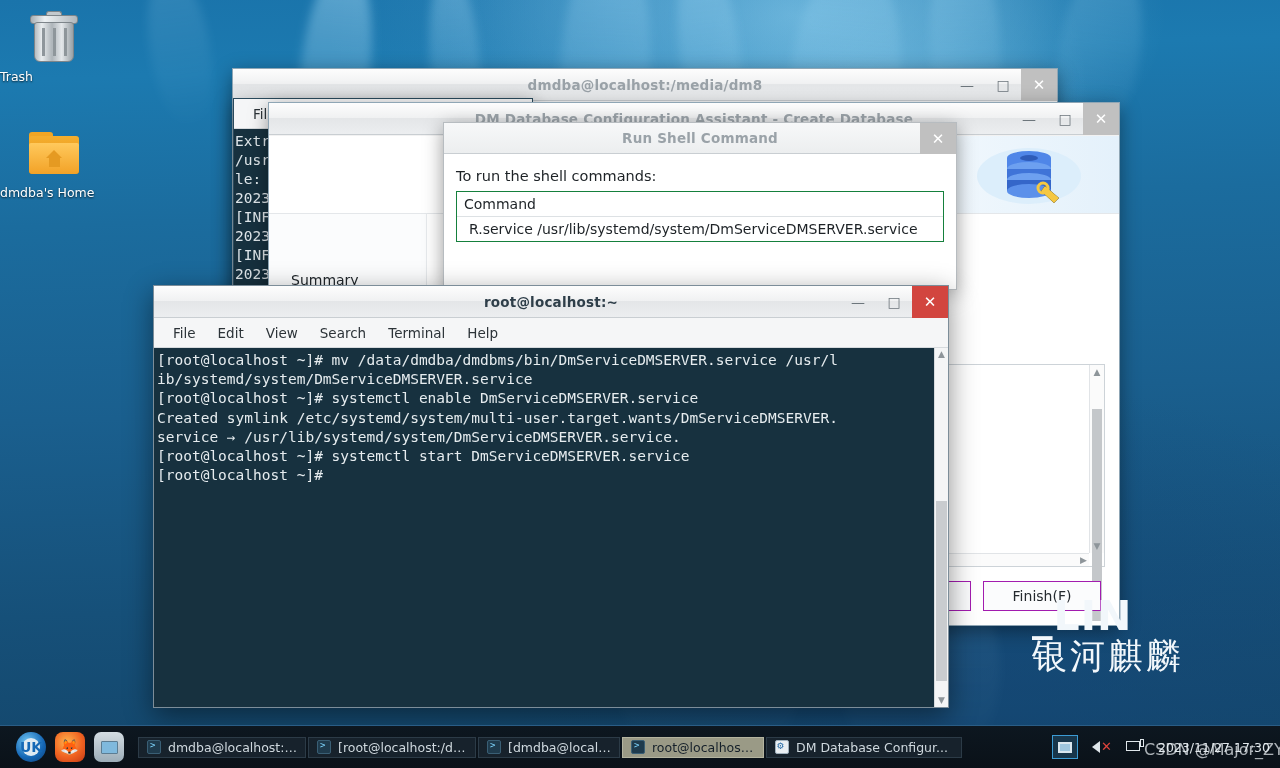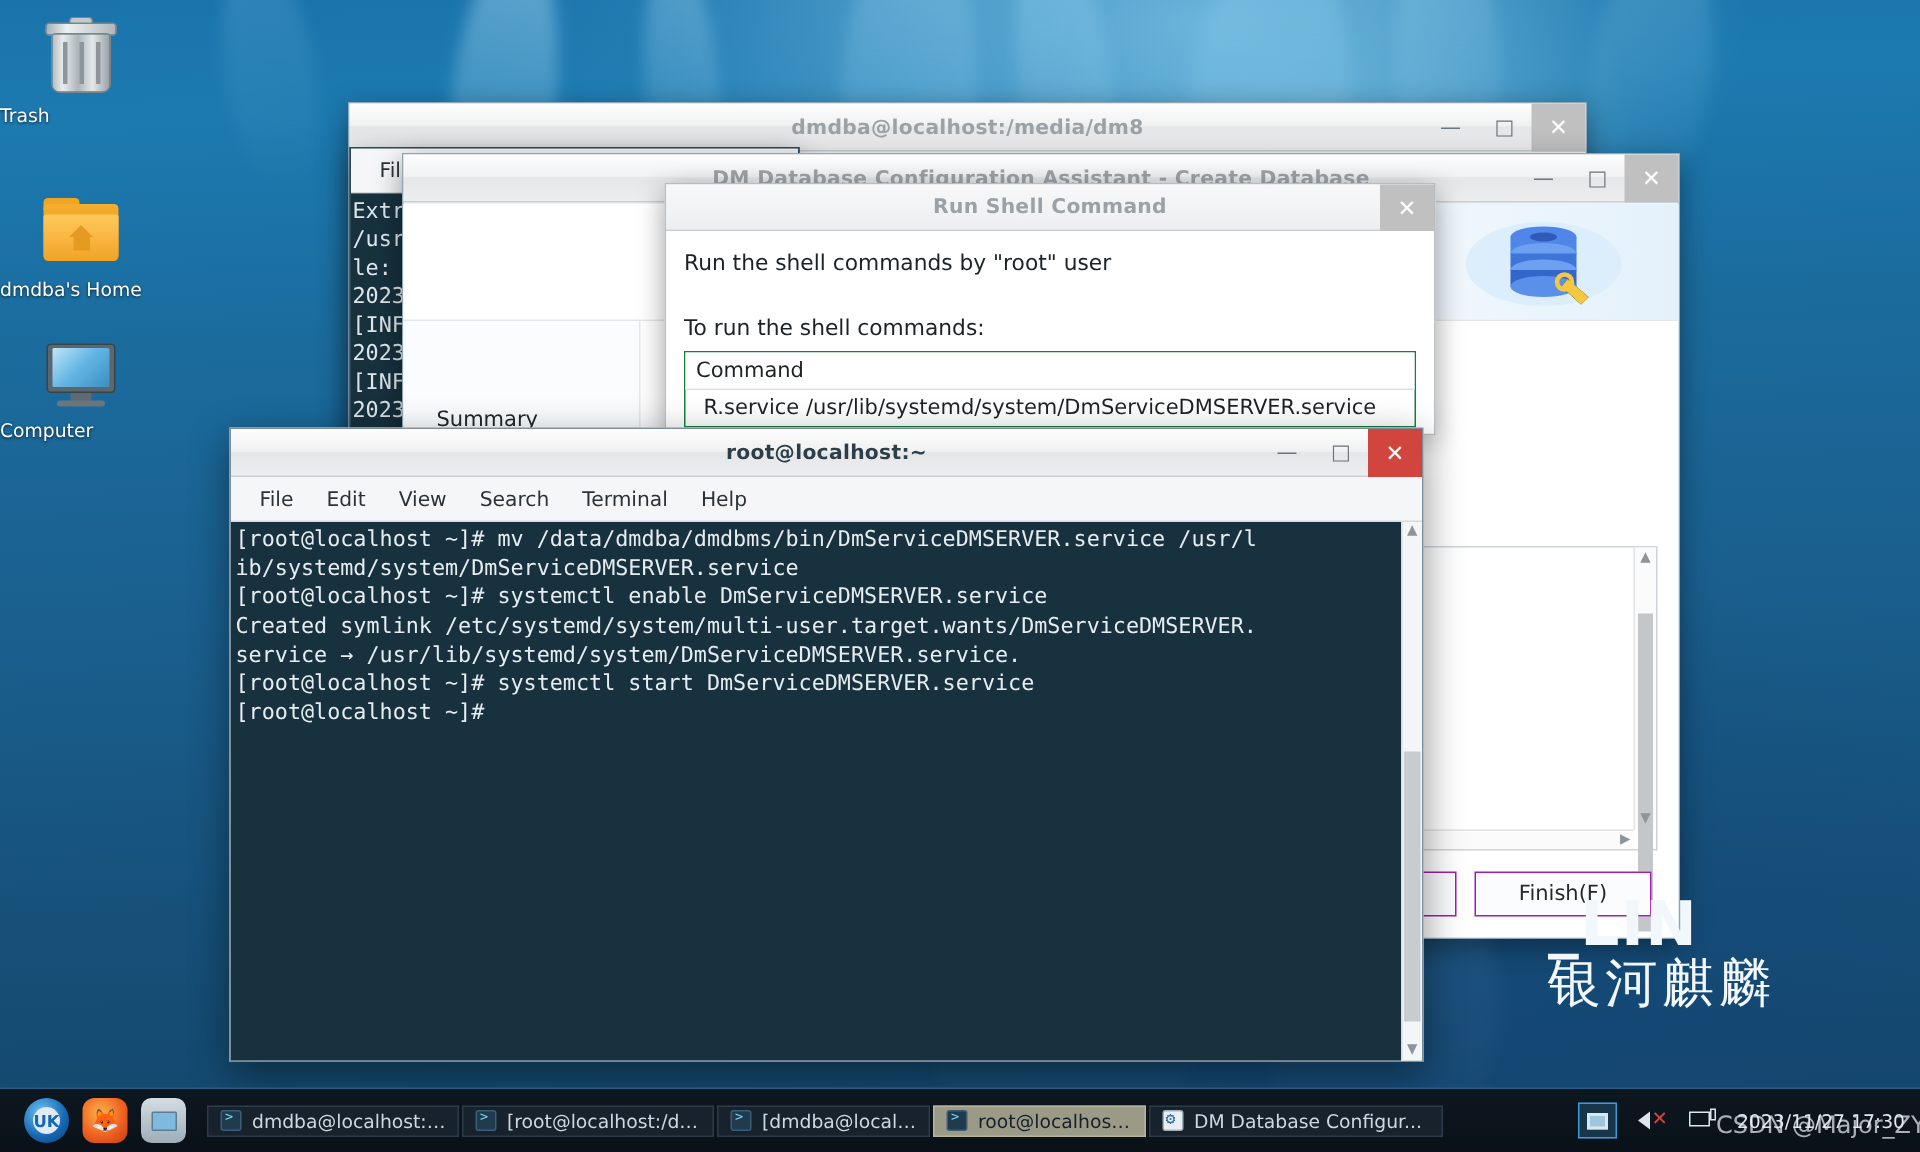--- a/index.html
+++ b/index.html
@@ -164,21 +164,21 @@
   #kylin .cn { font-size:35px; color:#f2f7fb; letter-spacing:3px; line-height:40px; }
 
   
   #taskbar { position:absolute; left:0; bottom:0; width:1280px; height:43px;
              background:linear-gradient(180deg,#0d1720 0%,#0a1118 100%);
              border-top:1px solid #2a5d86; display:flex; align-items:center; }
   #launchers { display:flex; align-items:center; gap:9px; padding:0 14px 0 16px; }
   .lnch { width:30px; height:30px; border-radius:50%; position:relative; }
   .lnch.kylin { background:radial-gradient(circle at 38% 32%, #6fc4f2, #1567b5 58%, #0d3f77);
                 display:flex;align-items:center;justify-content:center; }
-  .lnch.kylin em { font-style:normal; font-weight:bold; font-size:11px; color:#eaf4fb;
+  .lnch.kylin em { font-style:normal; font-weight:bold; font-size:14px; color:#eaf4fb;
                    background:#dfeaf2; color:#1568b6; border-radius:50%; width:18px; height:18px;
                    display:flex; align-items:center; justify-content:center; }
   .lnch.ff { background:radial-gradient(circle at 40% 34%, #ffb34d, #f06321 55%, #c53a15);
              border-radius:8px; display:flex;align-items:center;justify-content:center; }
   .lnch.ff em { font-style:normal; color:#fff6e8; font-size:15px; }
   .lnch.files { background:linear-gradient(180deg,#d4dde3,#9cadb8); border-radius:7px;
                 display:flex;align-items:center;justify-content:center; }
   .lnch.files em { font-style:normal; width:17px; height:13px; background:#7fb9dd;
                    border:1px solid #5c7d93; border-radius:1px; display:block; }
 
@@ -247,29 +247,20 @@
     <div class="glyph">
       <div class="fold-tab"></div>
         <div class="fold-back"></div>
         <div class="fold-front"></div>
       <div class="fold-house"></div>
         <div class="fold-house2"></div>
     </div>
     <span class="cap">dmdba's Home</span>
   </div>
 
-  <div class="desk-icon" style="left:0px;top:222px;">
-    <div class="glyph">
-      <div class="mon-frame"></div>
-        <div class="mon-screen"></div>
-      <div class="mon-neck"></div>
-        <div class="mon-base"></div>
-    </div>
-    <span class="cap">Computer</span>
-  </div>
 
   <div class="win" id="filemgr">
     <div class="titlebar">
       <span class="t-text">dmdba@localhost:/media/dm8</span>
       <div class="win-btns">
         <span>—</span>
         <span>□</span>
         <span class="close">✕</span>
       </div>
     </div>
@@ -356,21 +347,20 @@
   </div>
 
   <div class="win" id="shelldlg">
     <div class="titlebar">
       <span class="t-text">Run Shell Command</span>
       <div class="win-btns">
         <span class="close">✕</span>
       </div>
     </div>
     <div class="dbody">
-      <div class="l1">Run the shell commands by "root" user</div>
       <div class="l2">To run the shell commands:</div>
       <div class="tbl">
         <div class="th">Command</div>
         <div class="td">R.service /usr/lib/systemd/system/DmServiceDMSERVER.service</div>
       </div>
     </div>
   </div>
 
   <div class="win" id="term-root">
     <div class="titlebar active">

